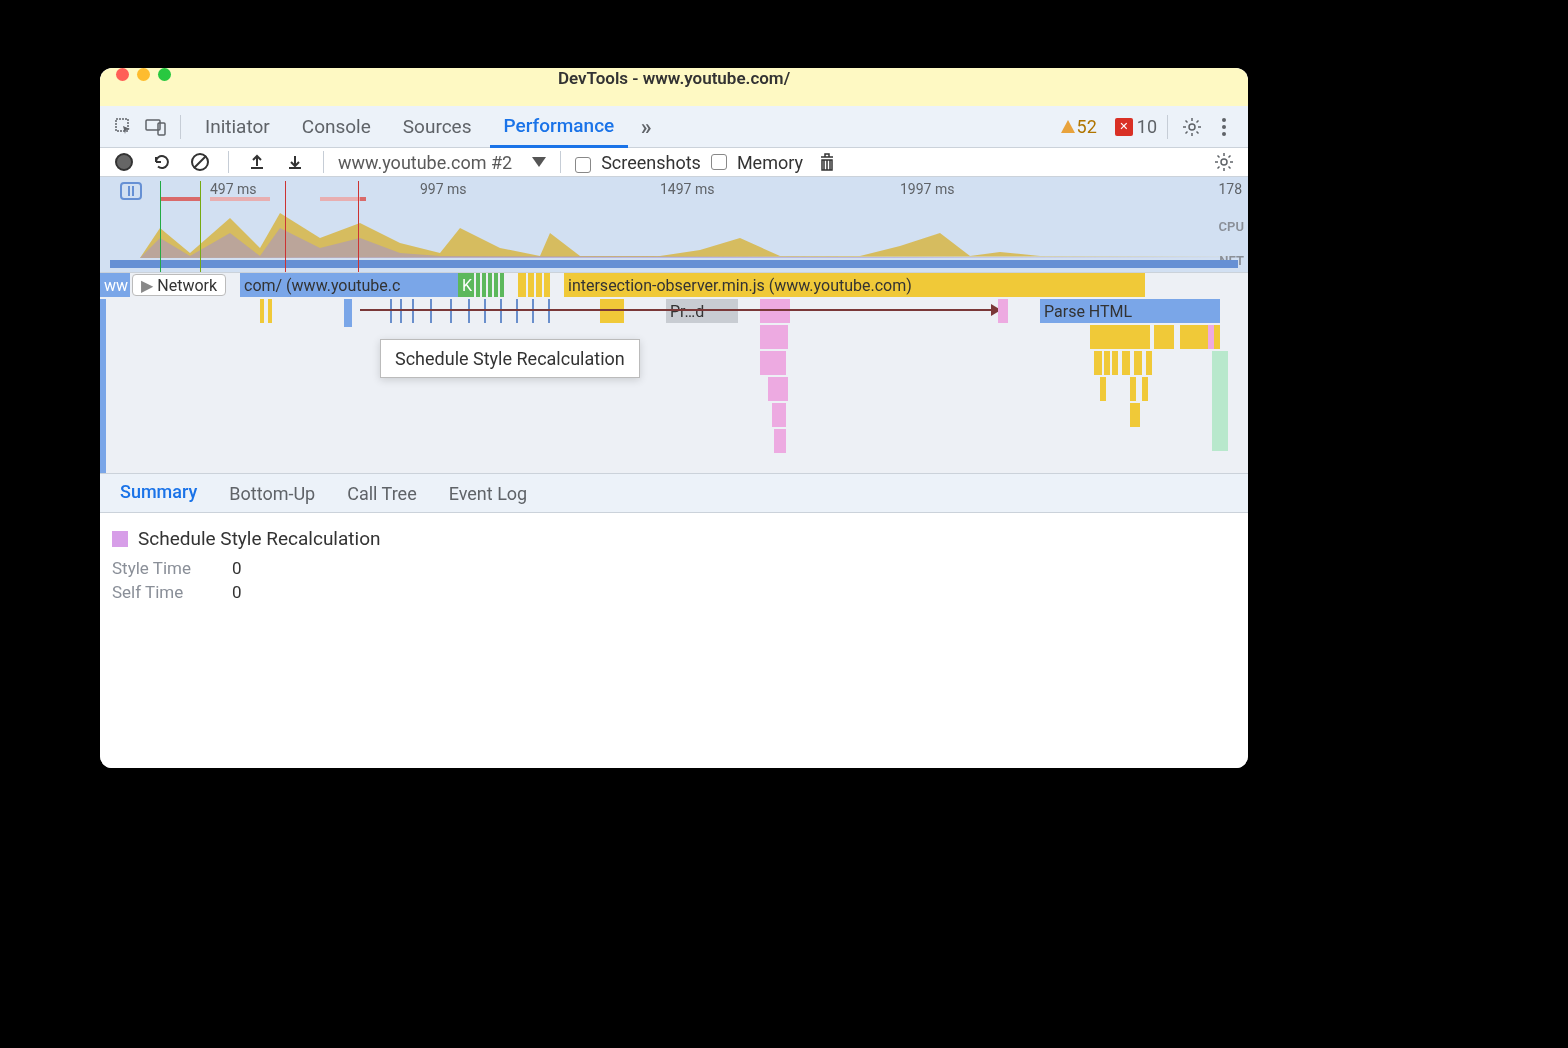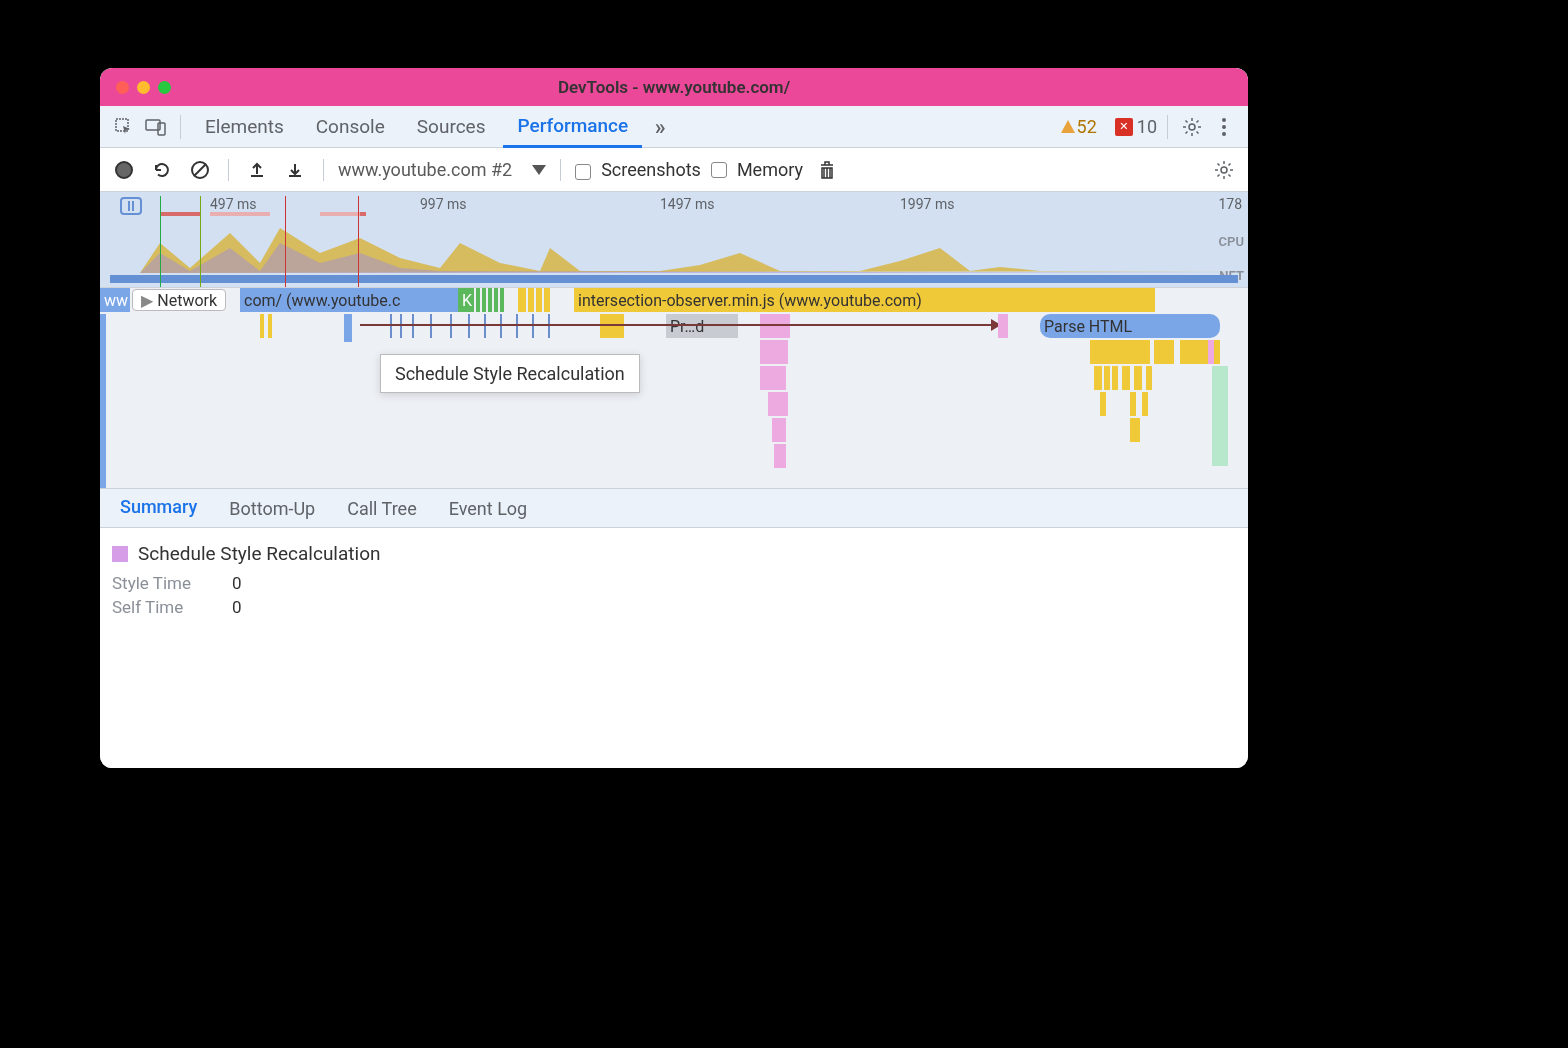--- a/index.html
+++ b/index.html
@@ -20,23 +20,23 @@
     height: 700px;
     background: #fff;
     border-radius: 12px;
     box-shadow: 0 20px 60px rgba(0,0,0,0.5);
     overflow: hidden;
     display: flex;
     flex-direction: column;
   }
   .titlebar {
     height: 38px;
-    background: #ec4899;
-    display: flex;
-    align-items: center;
+    background: #fef9c3;
+    display: flex;
+    align-items: flex-start;
     position: relative;
     border-top-left-radius: 12px;
     border-top-right-radius: 12px;
   }
   .traffic-lights { display: flex; gap: 8px; padding-left: 16px; }
   .tl { width: 13px; height: 13px; border-radius: 50%; }
   .tl.red { background: #ff5f57; }
   .tl.yellow { background: #febc2e; }
   .tl.green { background: #28c840; }
   .title {
@@ -62,21 +62,21 @@
   .toolbar .divider { width: 1px; height: 24px; background: #c6cdd6; margin: 0 6px; }
   .tabbtn { padding: 8px 14px; cursor: pointer; color: #5f6368; font-size: 19px; }
   .tabbtn.active { color: #1a73e8; border-bottom: 3px solid #1a73e8; font-weight: 500; }
   .spacer { flex: 1; }
   .icon-btn { width: 28px; height: 28px; display: flex; align-items: center; justify-content: center; cursor: pointer; color: #5f6368; }
   .warn { color: #b07500; display: flex; align-items: center; gap: 0; font-size: 18px; }
   .err { display: flex; align-items: center; gap: 4px; font-size: 18px; margin-left: 14px; }
   .err-badge { background: #d93025; color: #fff; width: 18px; height: 18px; font-size: 11px; display: flex; align-items: center; justify-content: center; border-radius: 2px; }
 
   .perf-toolbar {
-    height: 44px;
+    height: 29px;
     border-bottom: 1px solid #cbd2da;
     display: flex;
     align-items: center;
     padding: 0 10px;
     gap: 10px;
     font-size: 18px;
     color: #333;
   }
   .perf-toolbar .divider { width: 1px; height: 22px; background: #c6cdd6; margin: 0 4px; }
   .record-btn { width: 18px; height: 18px; border: 2px solid #333; border-radius: 50%; background: #666; }
@@ -192,21 +192,21 @@
           <path d="M9 9 L16 12 L12 13 L11 17 Z" fill="#5f6368"></path>
         </svg>
     </div>
     <div class="icon-btn">
       <svg width="22" height="18" viewBox="0 0 22 18">
           <rect x="1" y="2" width="14" height="10" rx="1" fill="none" stroke="#5f6368" stroke-width="1.5"></rect>
           <rect x="13" y="5" width="7" height="12" rx="1" fill="none" stroke="#5f6368" stroke-width="1.5"></rect>
         </svg>
     </div>
     <div class="divider"></div>
-    <div class="tabbtn">Elements</div>
+    <div class="tabbtn">Initiator</div>
     <div class="tabbtn">Console</div>
     <div class="tabbtn">Sources</div>
     <div class="tabbtn active">Performance</div>
     <div class="icon-btn" style="font-size:22px;font-weight:600;">»</div>
     <div class="spacer"></div>
     <div class="warn">
       <svg width="18" height="18" viewBox="0 0 18 18">
           <path d="M9 2 L16 15 L2 15 Z" fill="#e8a33d"></path>
         </svg>
       <span>52</span>
@@ -333,21 +333,21 @@
       </div>
     <div class="band green" style="left:376px;top:0;width:4px;"></div>
     <div class="band green" style="left:382px;top:0;width:4px;"></div>
     <div class="band green" style="left:388px;top:0;width:4px;"></div>
     <div class="band green" style="left:394px;top:0;width:4px;"></div>
     <div class="band green" style="left:400px;top:0;width:4px;"></div>
     <div class="band yellow" style="left:418px;top:0;width:8px;"></div>
     <div class="band yellow" style="left:428px;top:0;width:6px;"></div>
     <div class="band yellow" style="left:436px;top:0;width:6px;"></div>
     <div class="band yellow" style="left:444px;top:0;width:6px;"></div>
-    <div class="band yellow" style="left:474px;top:0;width:581px;">
+    <div class="band yellow" style="left:464px;top:0;width:581px;">
         <span class="label">intersection-observer.min.js (www.youtube.com)</span>
       </div>
 
     <div class="band blue" style="left:0;top:26px;width:6px;height:174px;"></div>
     <div class="thin" style="left:160px;top:26px;height:24px"></div>
     <div class="thin" style="left:170px;top:26px;height:24px"></div>
     <div class="band blue" style="left:244px;top:26px;width:8px;height:28px;"></div>
     <div class="thin" style="left:290px;top:26px;height:24px"></div>
     <div class="thin" style="left:300px;top:26px;height:24px"></div>
     <div class="thin" style="left:312px;top:26px;height:24px"></div>
@@ -359,21 +359,21 @@
     <div class="thin" style="left:416px;top:26px;height:24px"></div>
     <div class="thin" style="left:432px;top:26px;height:24px"></div>
     <div class="thin" style="left:448px;top:26px;height:24px"></div>
     <div class="band yellow" style="left:500px;top:26px;width:24px;"></div>
     <div class="band grey" style="left:566px;top:26px;width:72px;">
         <span class="label">Pr…d</span>
       </div>
     <div class="band pink" style="left:660px;top:26px;width:30px;"></div>
     <div class="arrow" style="left:260px;top:36px;width:640px;"></div>
     <div class="band pink" style="left:898px;top:26px;width:10px;"></div>
-    <div class="band blue" style="left:940px;top:26px;width:180px;border-radius:10px;">
+    <div class="band blue" style="left:940px;top:26px;width:180px;">
         <span class="label">Parse HTML</span>
       </div>
 
     <div class="band pink" style="left:660px;top:52px;width:28px;"></div>
     <div class="band pink" style="left:660px;top:78px;width:26px;"></div>
     <div class="band pink" style="left:668px;top:104px;width:20px;"></div>
     <div class="band pink" style="left:672px;top:130px;width:14px;"></div>
     <div class="band pink" style="left:674px;top:156px;width:12px;"></div>
 
     <div class="band yellow" style="left:160px;top:26px;width:4px;"></div>

